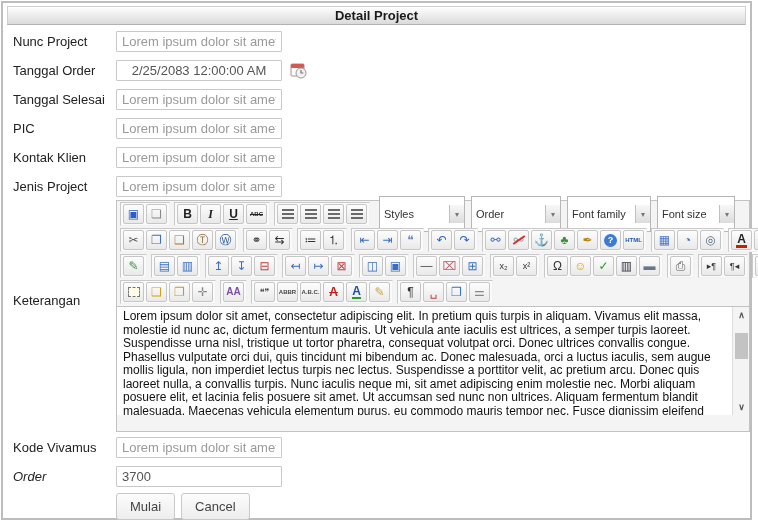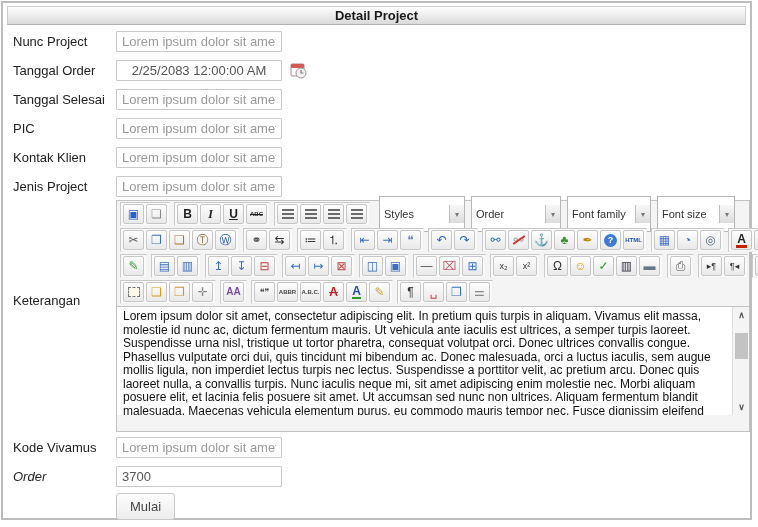--- a/index.html
+++ b/index.html
@@ -424,14 +424,15 @@
 
   <div id="bottom-fields">
       <div class="flabel" style="top: 437px;">Kode Vivamus</div>
       <input class="finput muted" value="Lorem ipsum dolor sit amet," style="top: 434px;">
       <div class="flabel" style="top: 466px; font-style: italic;">Order</div>
       <input class="finput" value="3700" style="top: 463px;">
     </div>
 
   <div class="btnrow" id="btnrow">
       <button class="btn">Mulai</button>
+      <button class="btn">Cancel</button>
     </div>
 </div>
 
 </body></html>

